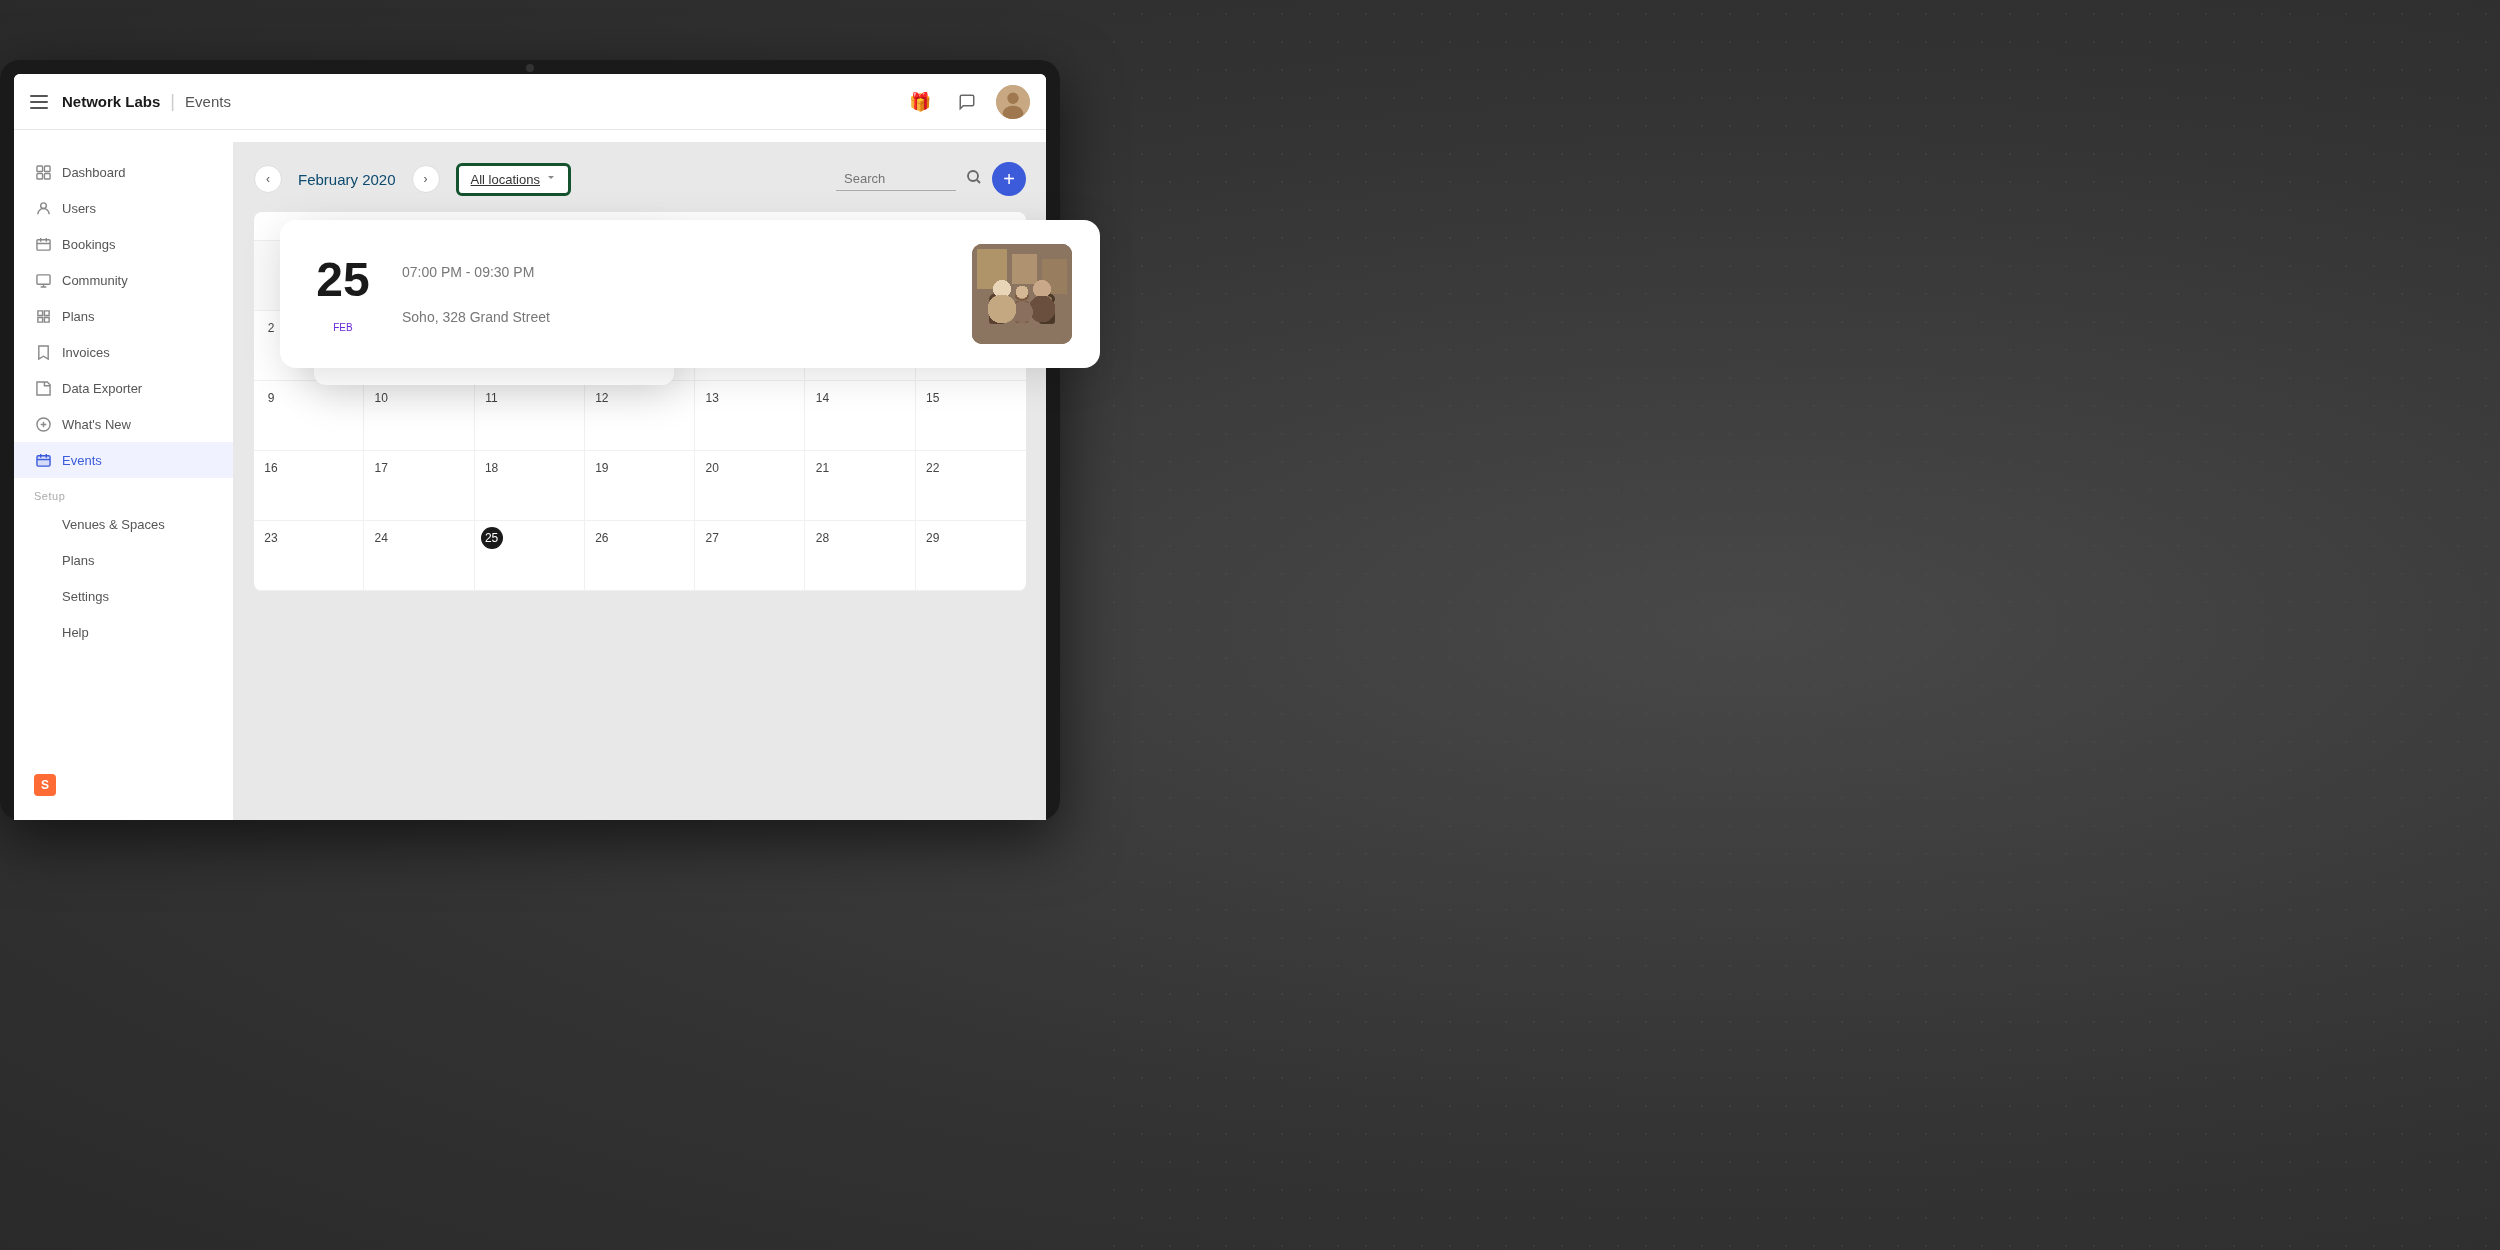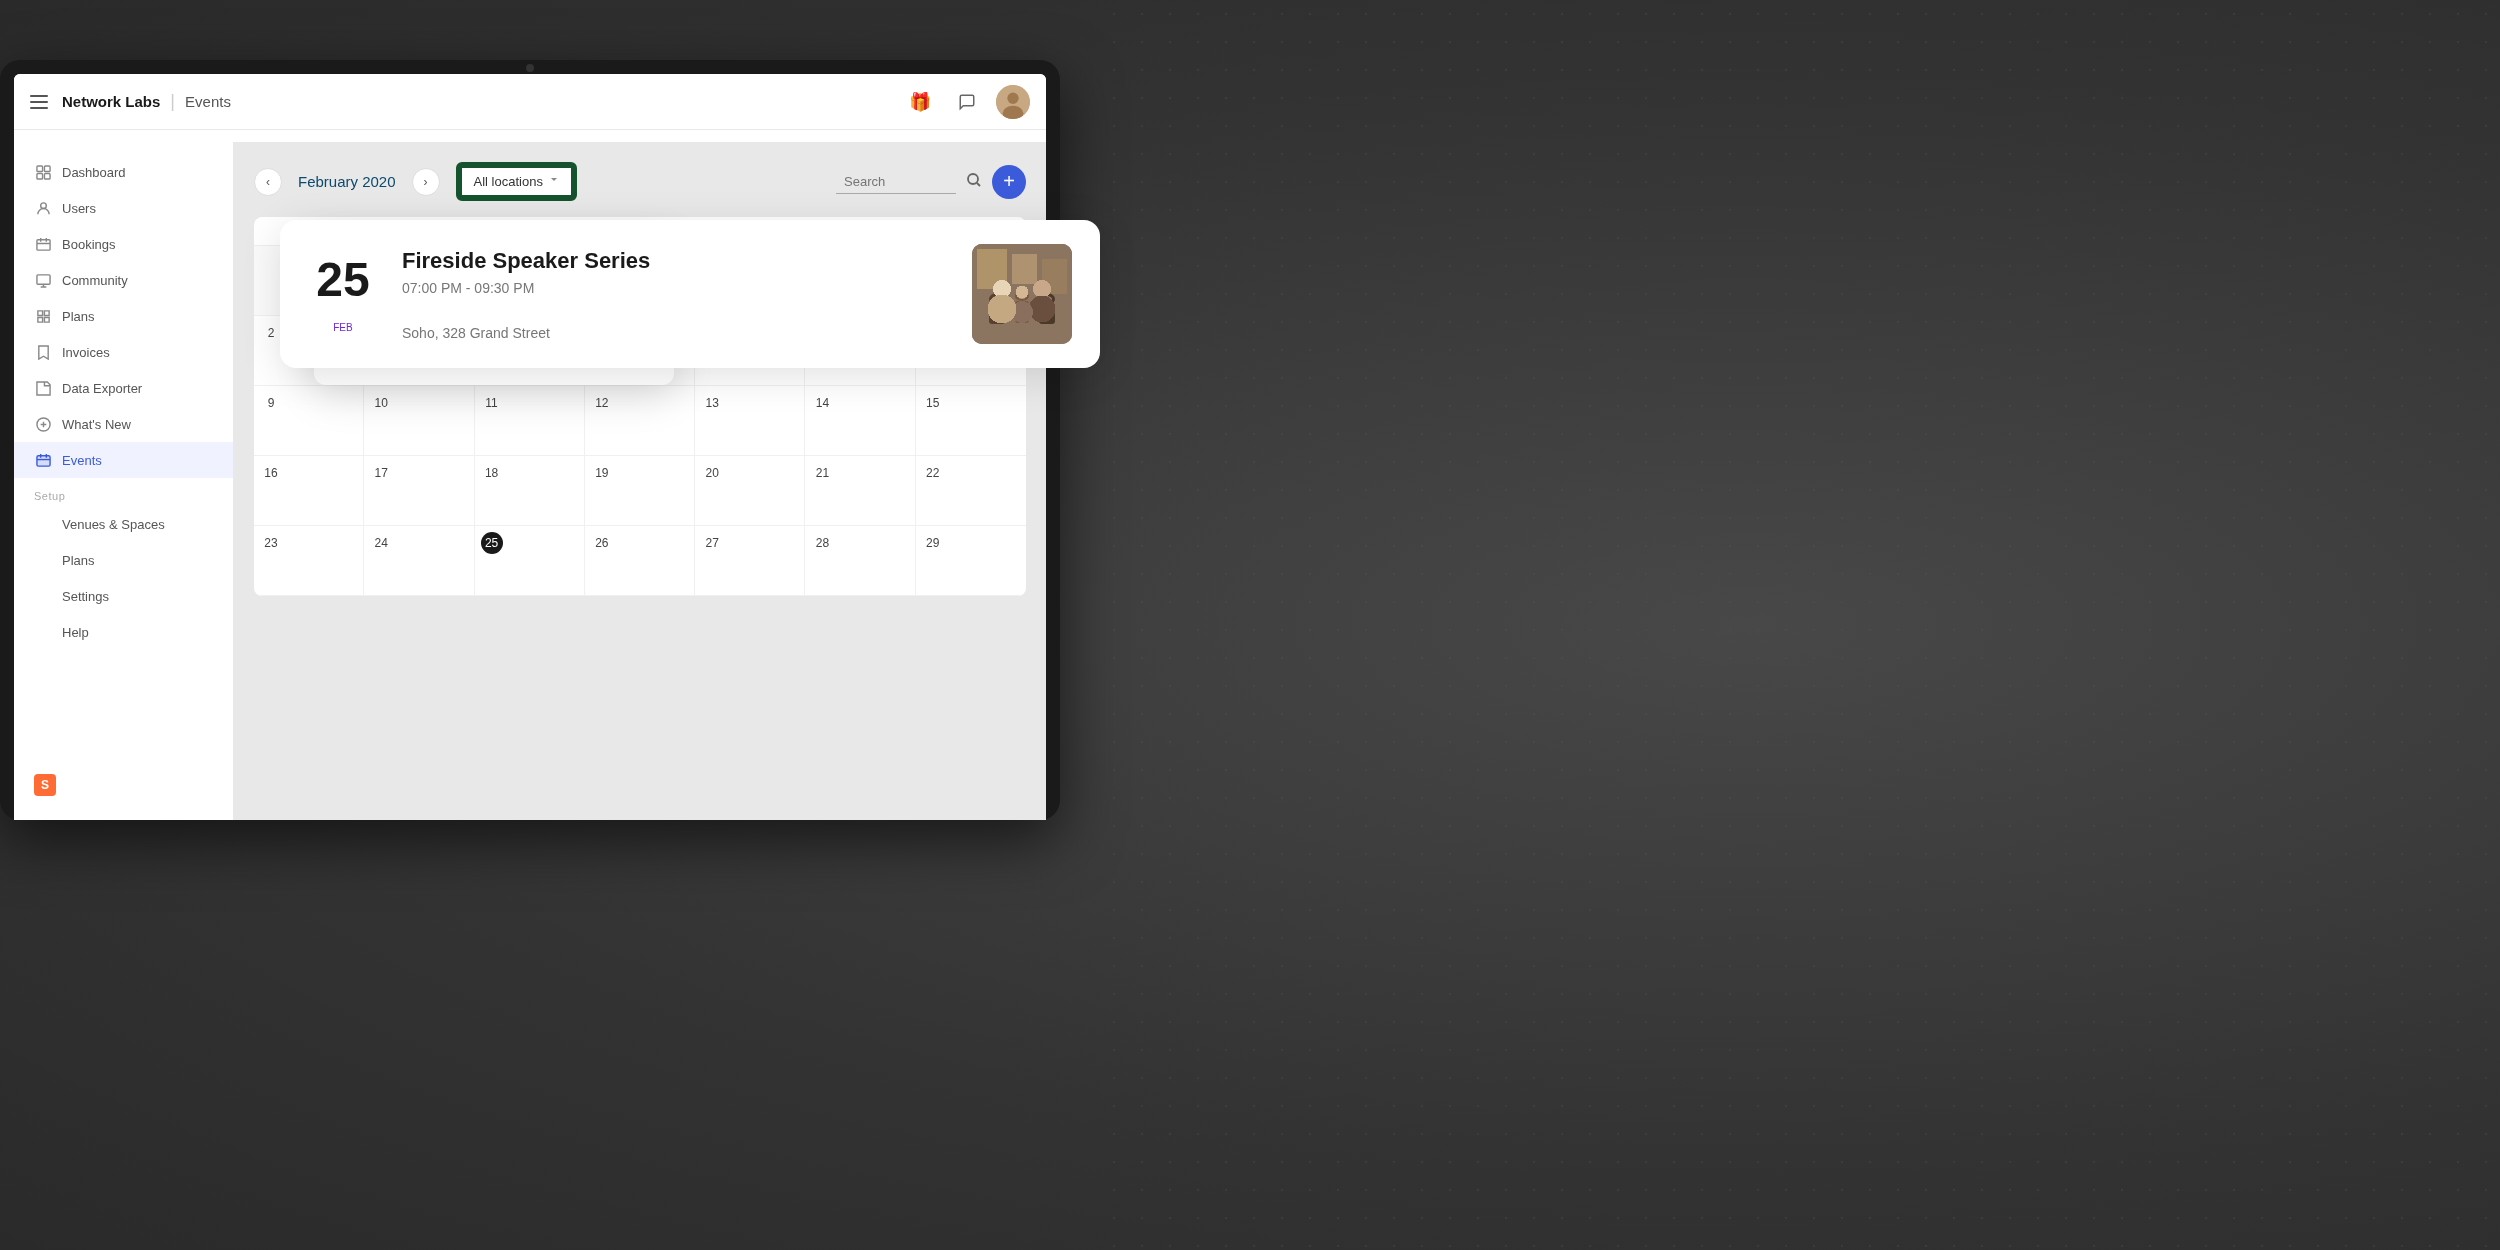--- a/index.html
+++ b/index.html
@@ -223,26 +223,27 @@
       font-size: 15px;
       font-weight: 400;
       color: #0c4a6e;
       text-align: center;
     }
     .cal-location-select {
       display: flex;
       align-items: flex-start;
       gap: 6px;
       background: #fff;
-      border: 6px solid #14532d;
+      border: 3px solid #14532d;
       border-radius: 6px;
       padding: 6px 12px;
       cursor: pointer;
       font-size: 13px;
       color: #333;
+      text-decoration: underline;
     }
     .cal-search-area {
       margin-left: auto;
       display: flex;
       align-items: center;
       gap: 10px;
     }
     .cal-search-input {
       background: transparent;
       border: none;
@@ -778,21 +779,20 @@
     </div>
   </div>
 </div>
 
 <div class="event-card">
   <div class="event-date-block">
     <span class="event-day-num">25</span>
     <span class="event-month">FEB</span>
   </div>
   <div class="event-details">
-    <div class="event-title">Fireside Speaker Series</div>
     <div class="event-time">07:00 PM - 09:30 PM</div>
     <div class="event-location">Soho, 328 Grand Street</div>
   </div>
   <div class="event-image">
     <div class="event-image-inner">
 
       <svg width="100" height="100" viewBox="0 0 100 100" xmlns="http://www.w3.org/2000/svg">
         <rect width="100" height="100" fill="#8b7560"></rect>
 
         <rect x="5" y="5" width="30" height="40" fill="#c8a870" opacity="0.6"></rect>

